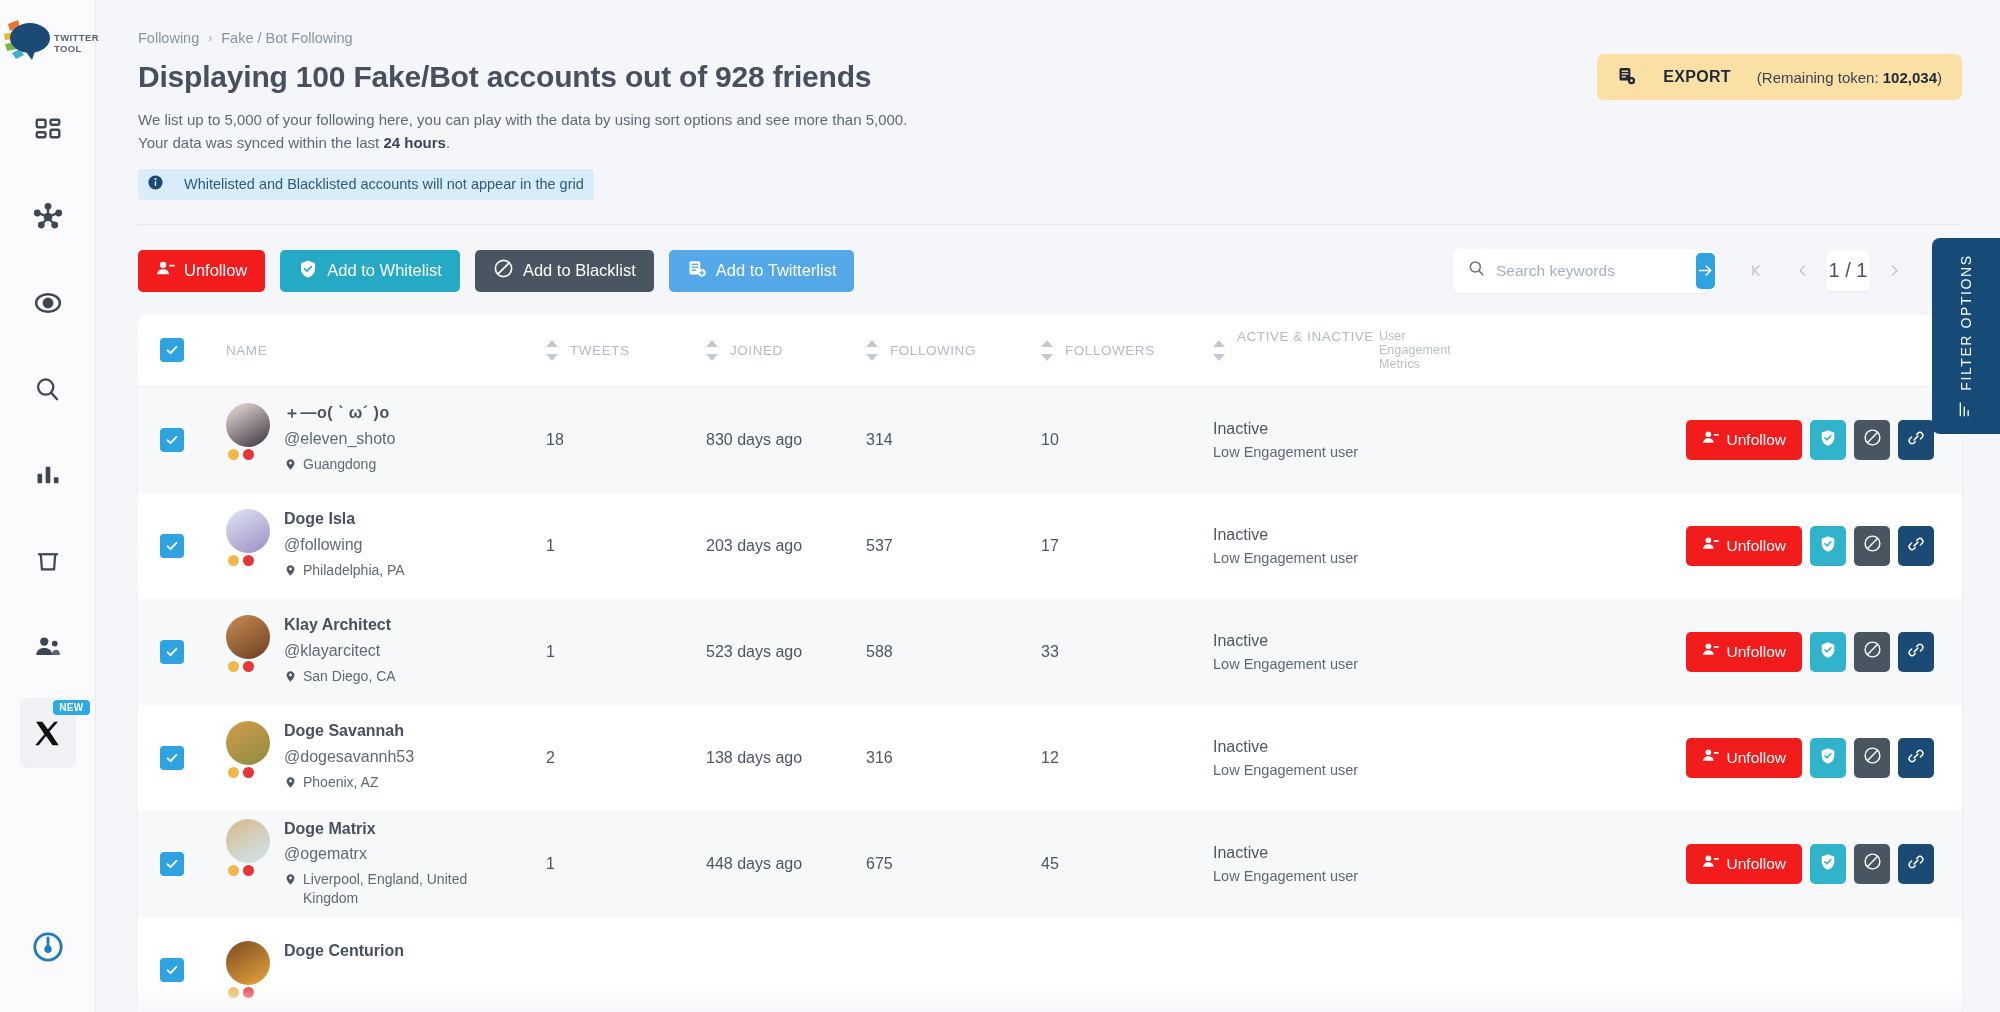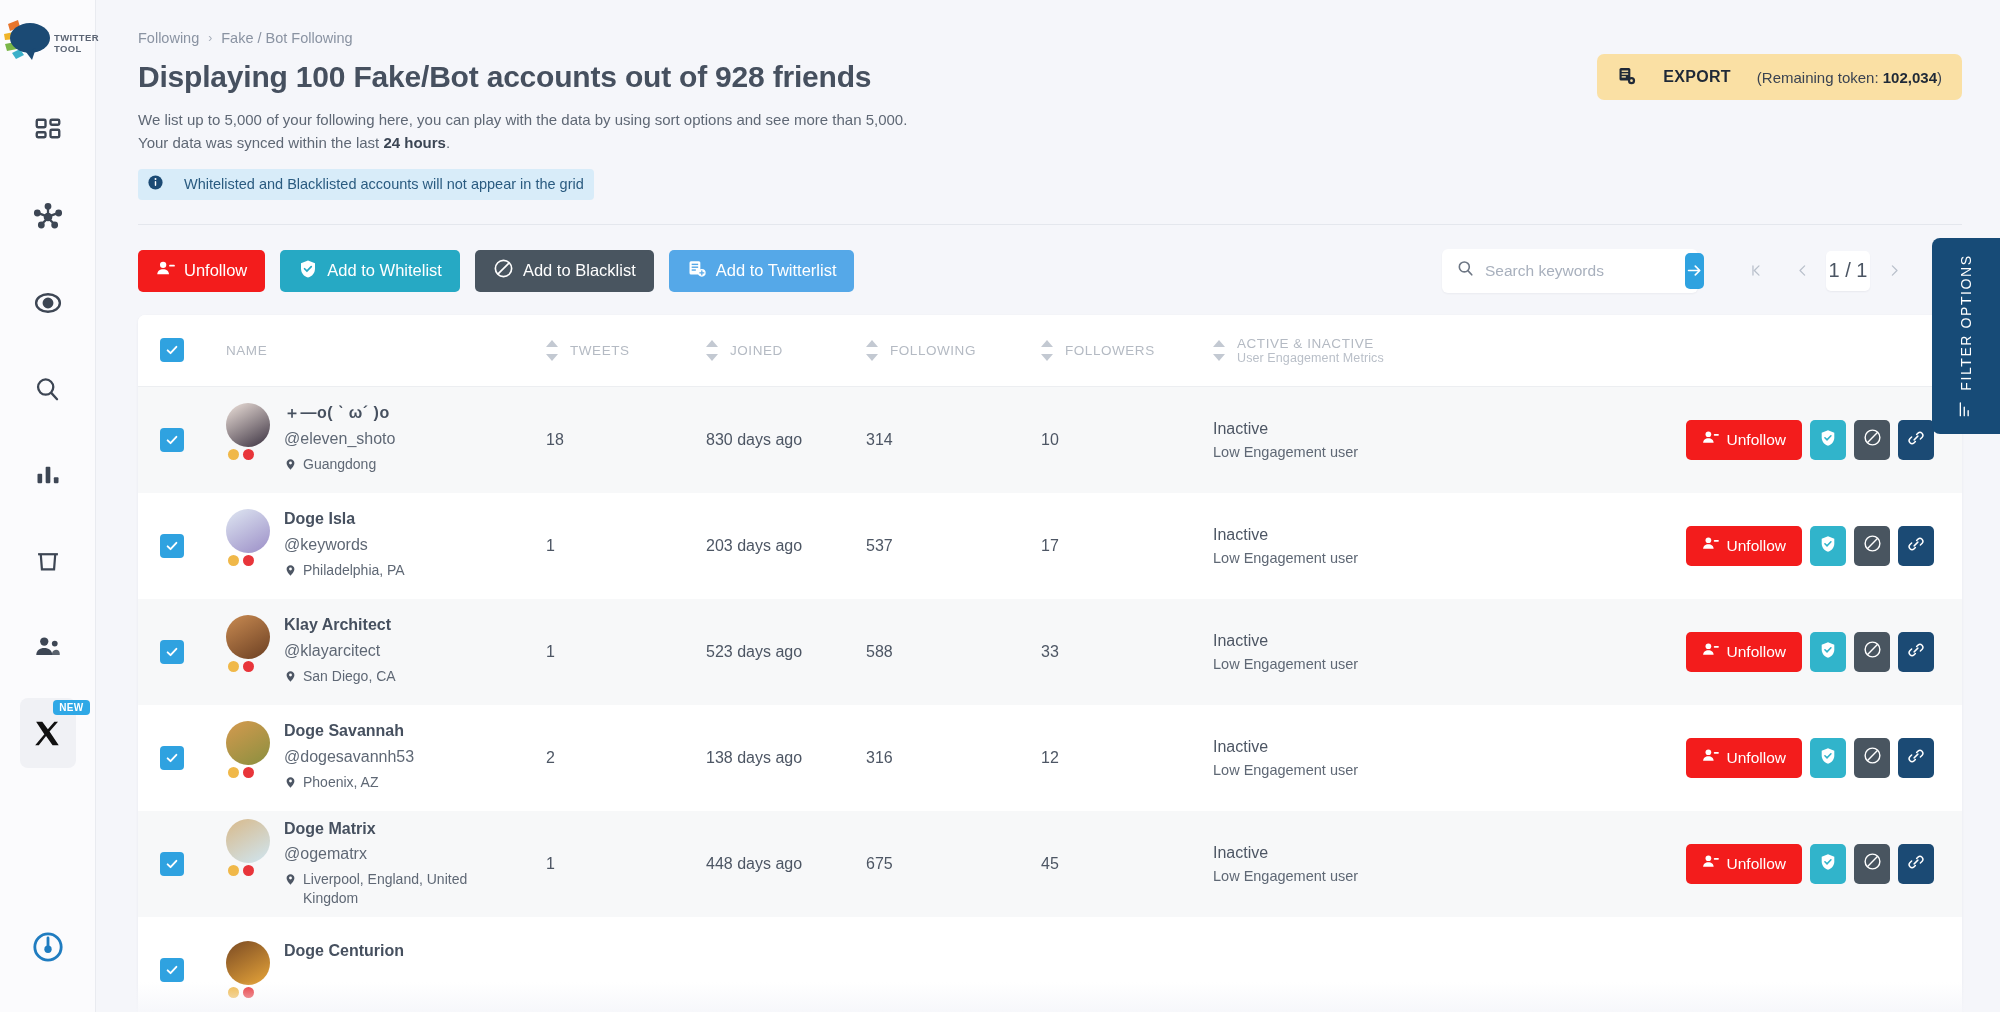--- a/index.html
+++ b/index.html
@@ -67,21 +67,21 @@
     height: 42px; padding: 0 18px; border: none; border-radius: 5px;
     font-size: 16.5px; color: #fff; cursor: pointer;
     font-family: "Liberation Sans", sans-serif;
   }
   .btn + .btn { margin-left: 15px; }
   .btn-unfollow { background: #f31c1c; }
   .btn-whitelist { background: #26a9c4; }
   .btn-blacklist { background: #495560; }
   .btn-twitterlist { background: #55a8e8; }
 
-  .toolbar-right { margin-left: auto; display: flex; align-items: center; gap: 36px; }
+  .toolbar-right { margin-left: auto; display: flex; align-items: center; gap: 25px; }
   .search-wrap {
     display: flex; align-items: center; background: #fff; border-radius: 6px;
     height: 44px; width: 256px; padding-left: 14px; box-shadow: 0 1px 2px rgba(30,40,60,.05);
   }
   .search-wrap input {
     border: none; outline: none; font-size: 15.5px; color: #444c59;
     background: transparent; flex: 1; margin-left: 10px;
     font-family: "Liberation Sans", sans-serif;
   }
   .search-wrap input::placeholder { color: #a8b0bd; }
@@ -121,21 +121,21 @@
   .c-actions { flex: 1; display: flex; align-items: center; justify-content: flex-end; padding-right: 28px; gap: 8px; }
 
   .th {
     font-size: 13.5px; color: #b4bac3; letter-spacing: .55px; display: flex; align-items: center; gap: 12px;
   }
   .th .lbl { white-space: nowrap; }
   .sorter { display: flex; flex-direction: column; gap: 7px; cursor: pointer; }
   .sorter .ar { width: 0; height: 0; border-left: 6px solid transparent; border-right: 6px solid transparent; }
   .sorter .up { border-bottom: 7px solid #c3c9d2; }
   .sorter .dn { border-top: 7px solid #c3c9d2; }
-  .th-stack { display: flex; flex-direction: column; }
+  .th-stack { display: flex; gap: 5px; }
   .th-stack .sub { font-size: 12.5px; color: #b9bfc8; letter-spacing: .1px; }
 
   .avatar-wrap { position: relative; flex: 0 0 44px; width: 44px; }
   .avatar {
     width: 44px; height: 44px; border-radius: 50%; overflow: hidden; position: relative;
     background: #e8eaee; display: block;
   }
   .dots { display: flex; gap: 4px; margin-top: 2px; margin-left: 2px; }
   .dot { width: 11px; height: 11px; border-radius: 50%; }
   .dot.amber { background: #f0b849; }
@@ -534,21 +534,21 @@
     <div class="c-name">
       <div class="avatar-wrap">
         <span class="avatar" style="background:linear-gradient(150deg, #dfe7f2 0%, #9b8ec7 100%)"></span>
         <span class="dots">
           <i class="dot amber"></i>
           <i class="dot red"></i>
         </span>
       </div>
       <div>
         <div class="uname">Doge Isla</div>
-        <div class="uhandle">@keywords</div>
+        <div class="uhandle">@following</div>
         <div class="uloc">
           <span class="pin">
             <svg width="13" height="13" viewBox="0 0 24 24" fill="#4d5664">
                       <path d="M12 2.2c-4 0-7.2 3.2-7.2 7.2 0 5.4 7.2 12.4 7.2 12.4s7.2-7 7.2-12.4c0-4-3.2-7.2-7.2-7.2z"></path>
                       <circle cx="12" cy="9.2" r="2.6" fill="#fff"></circle>
                     </svg>
           </span>
                   <span>Philadelphia, PA</span>
         </div>
       </div>

